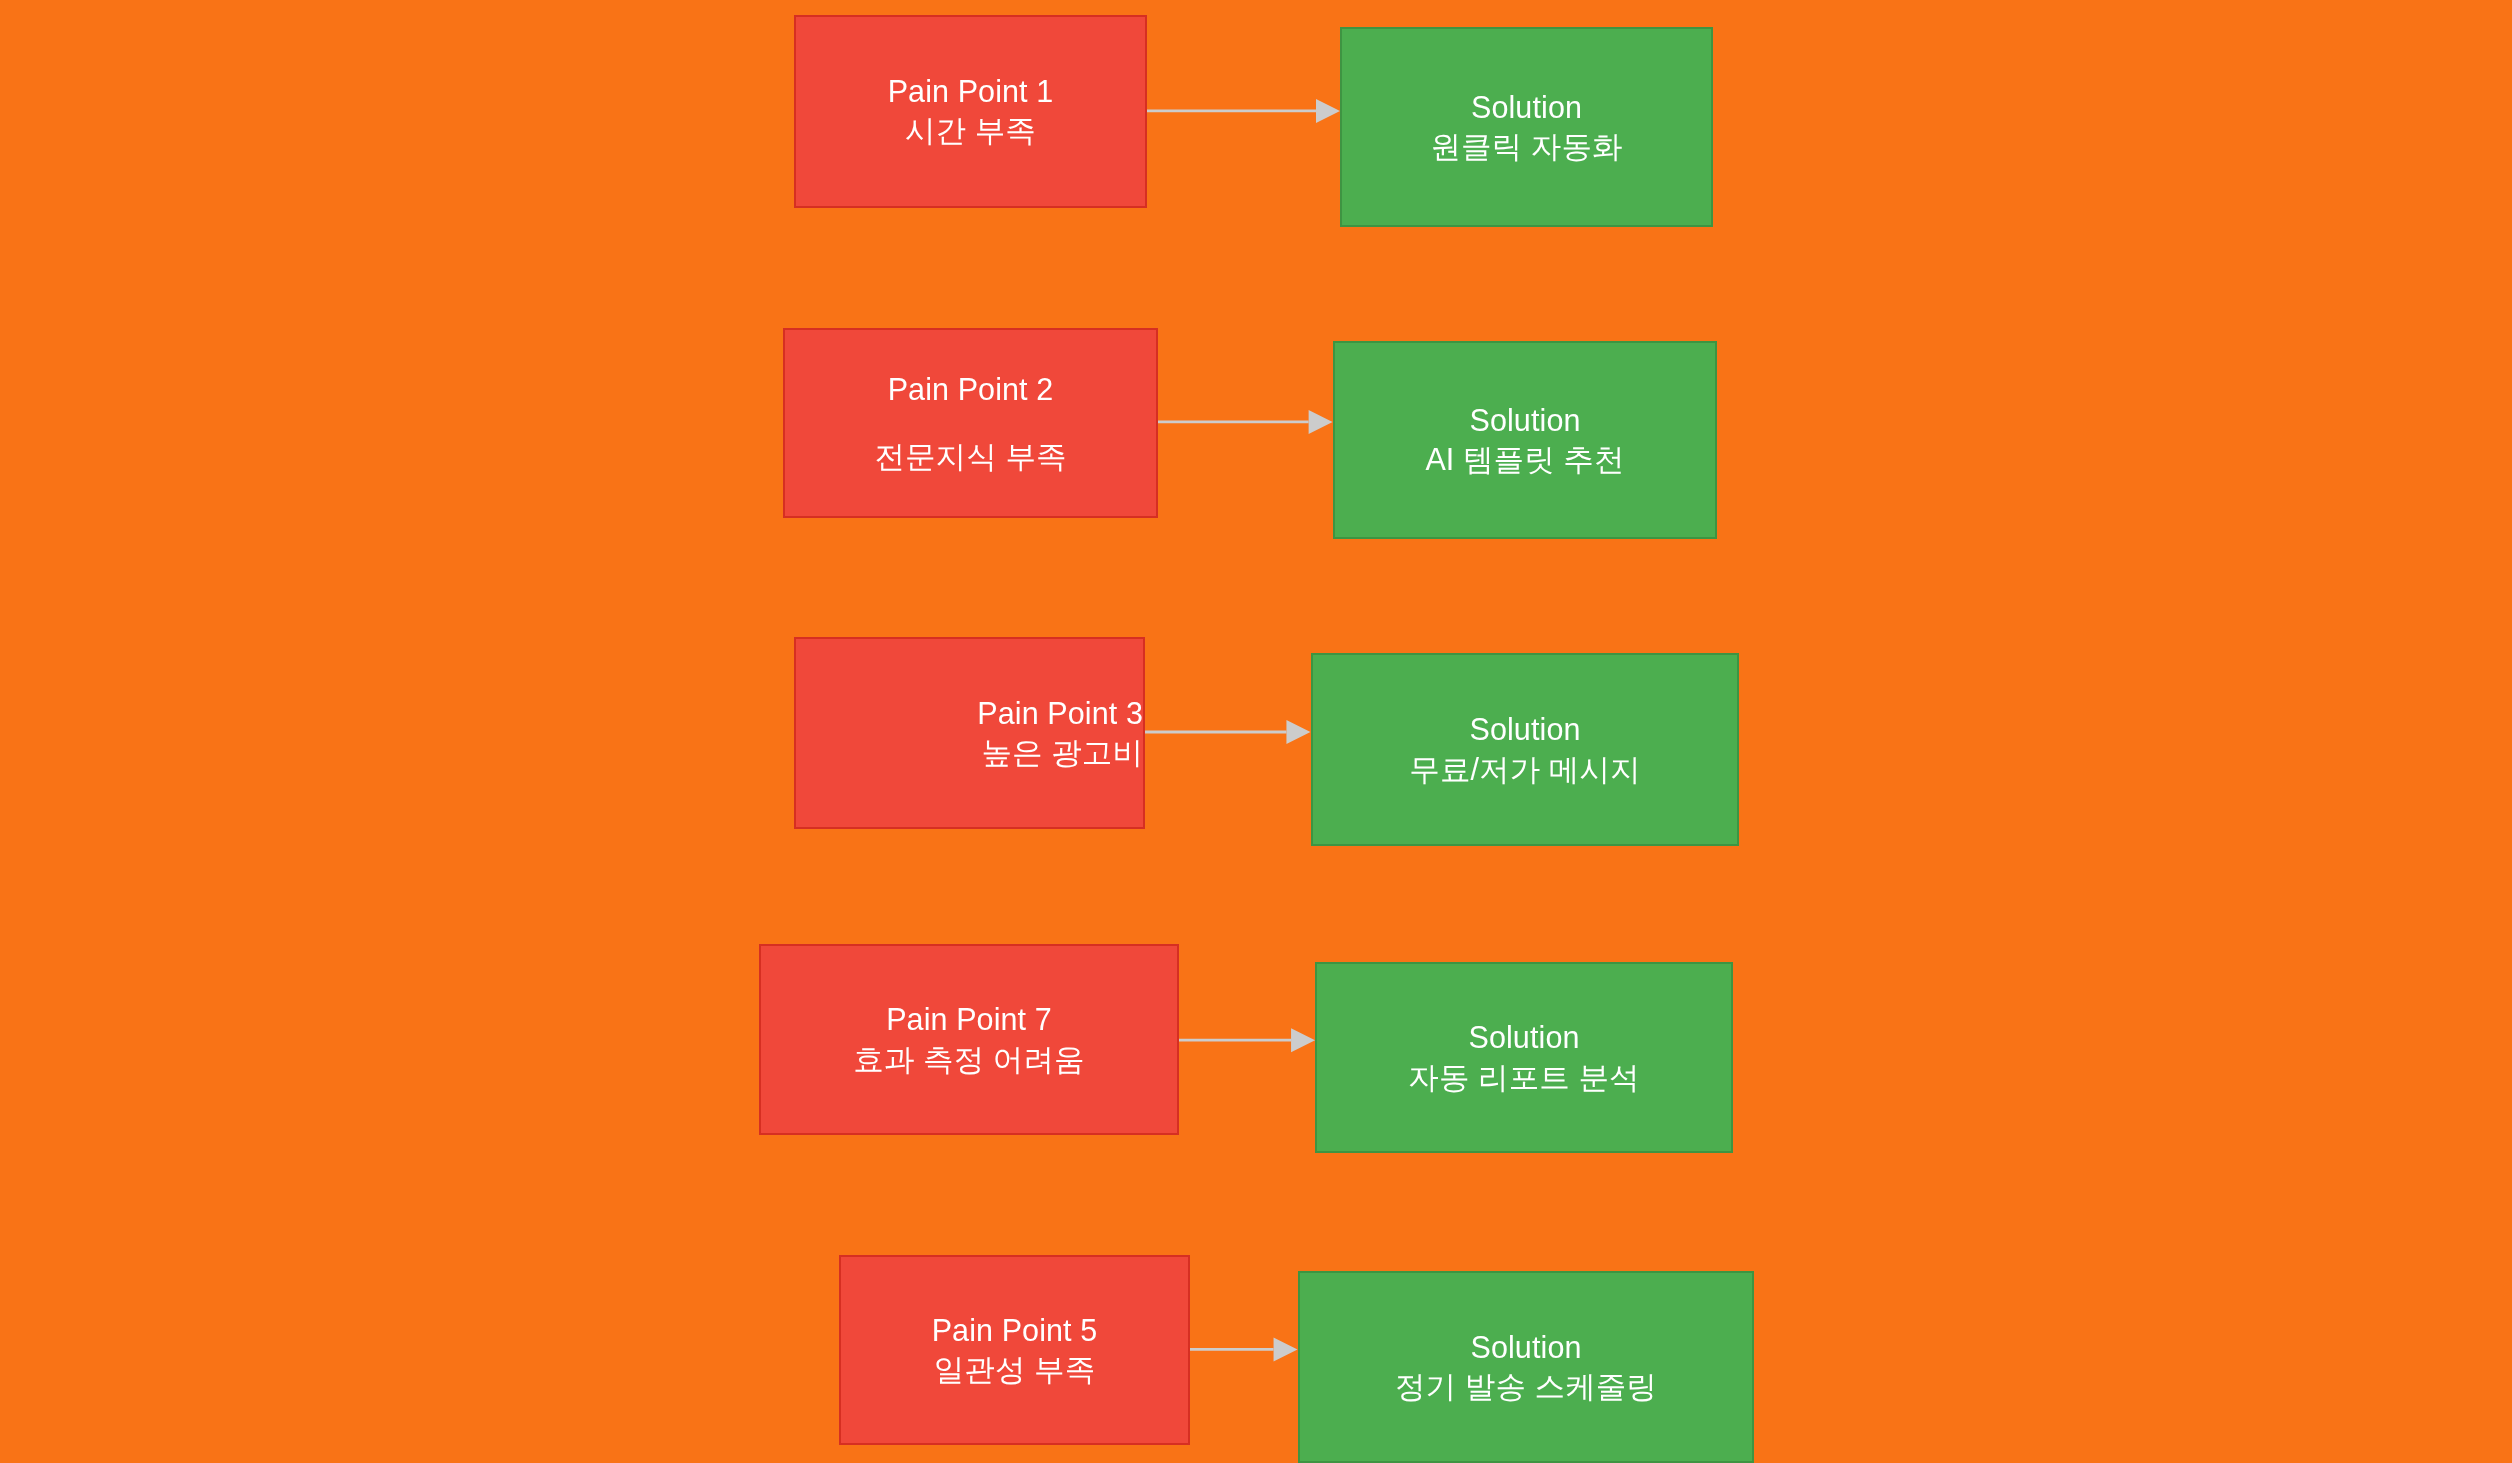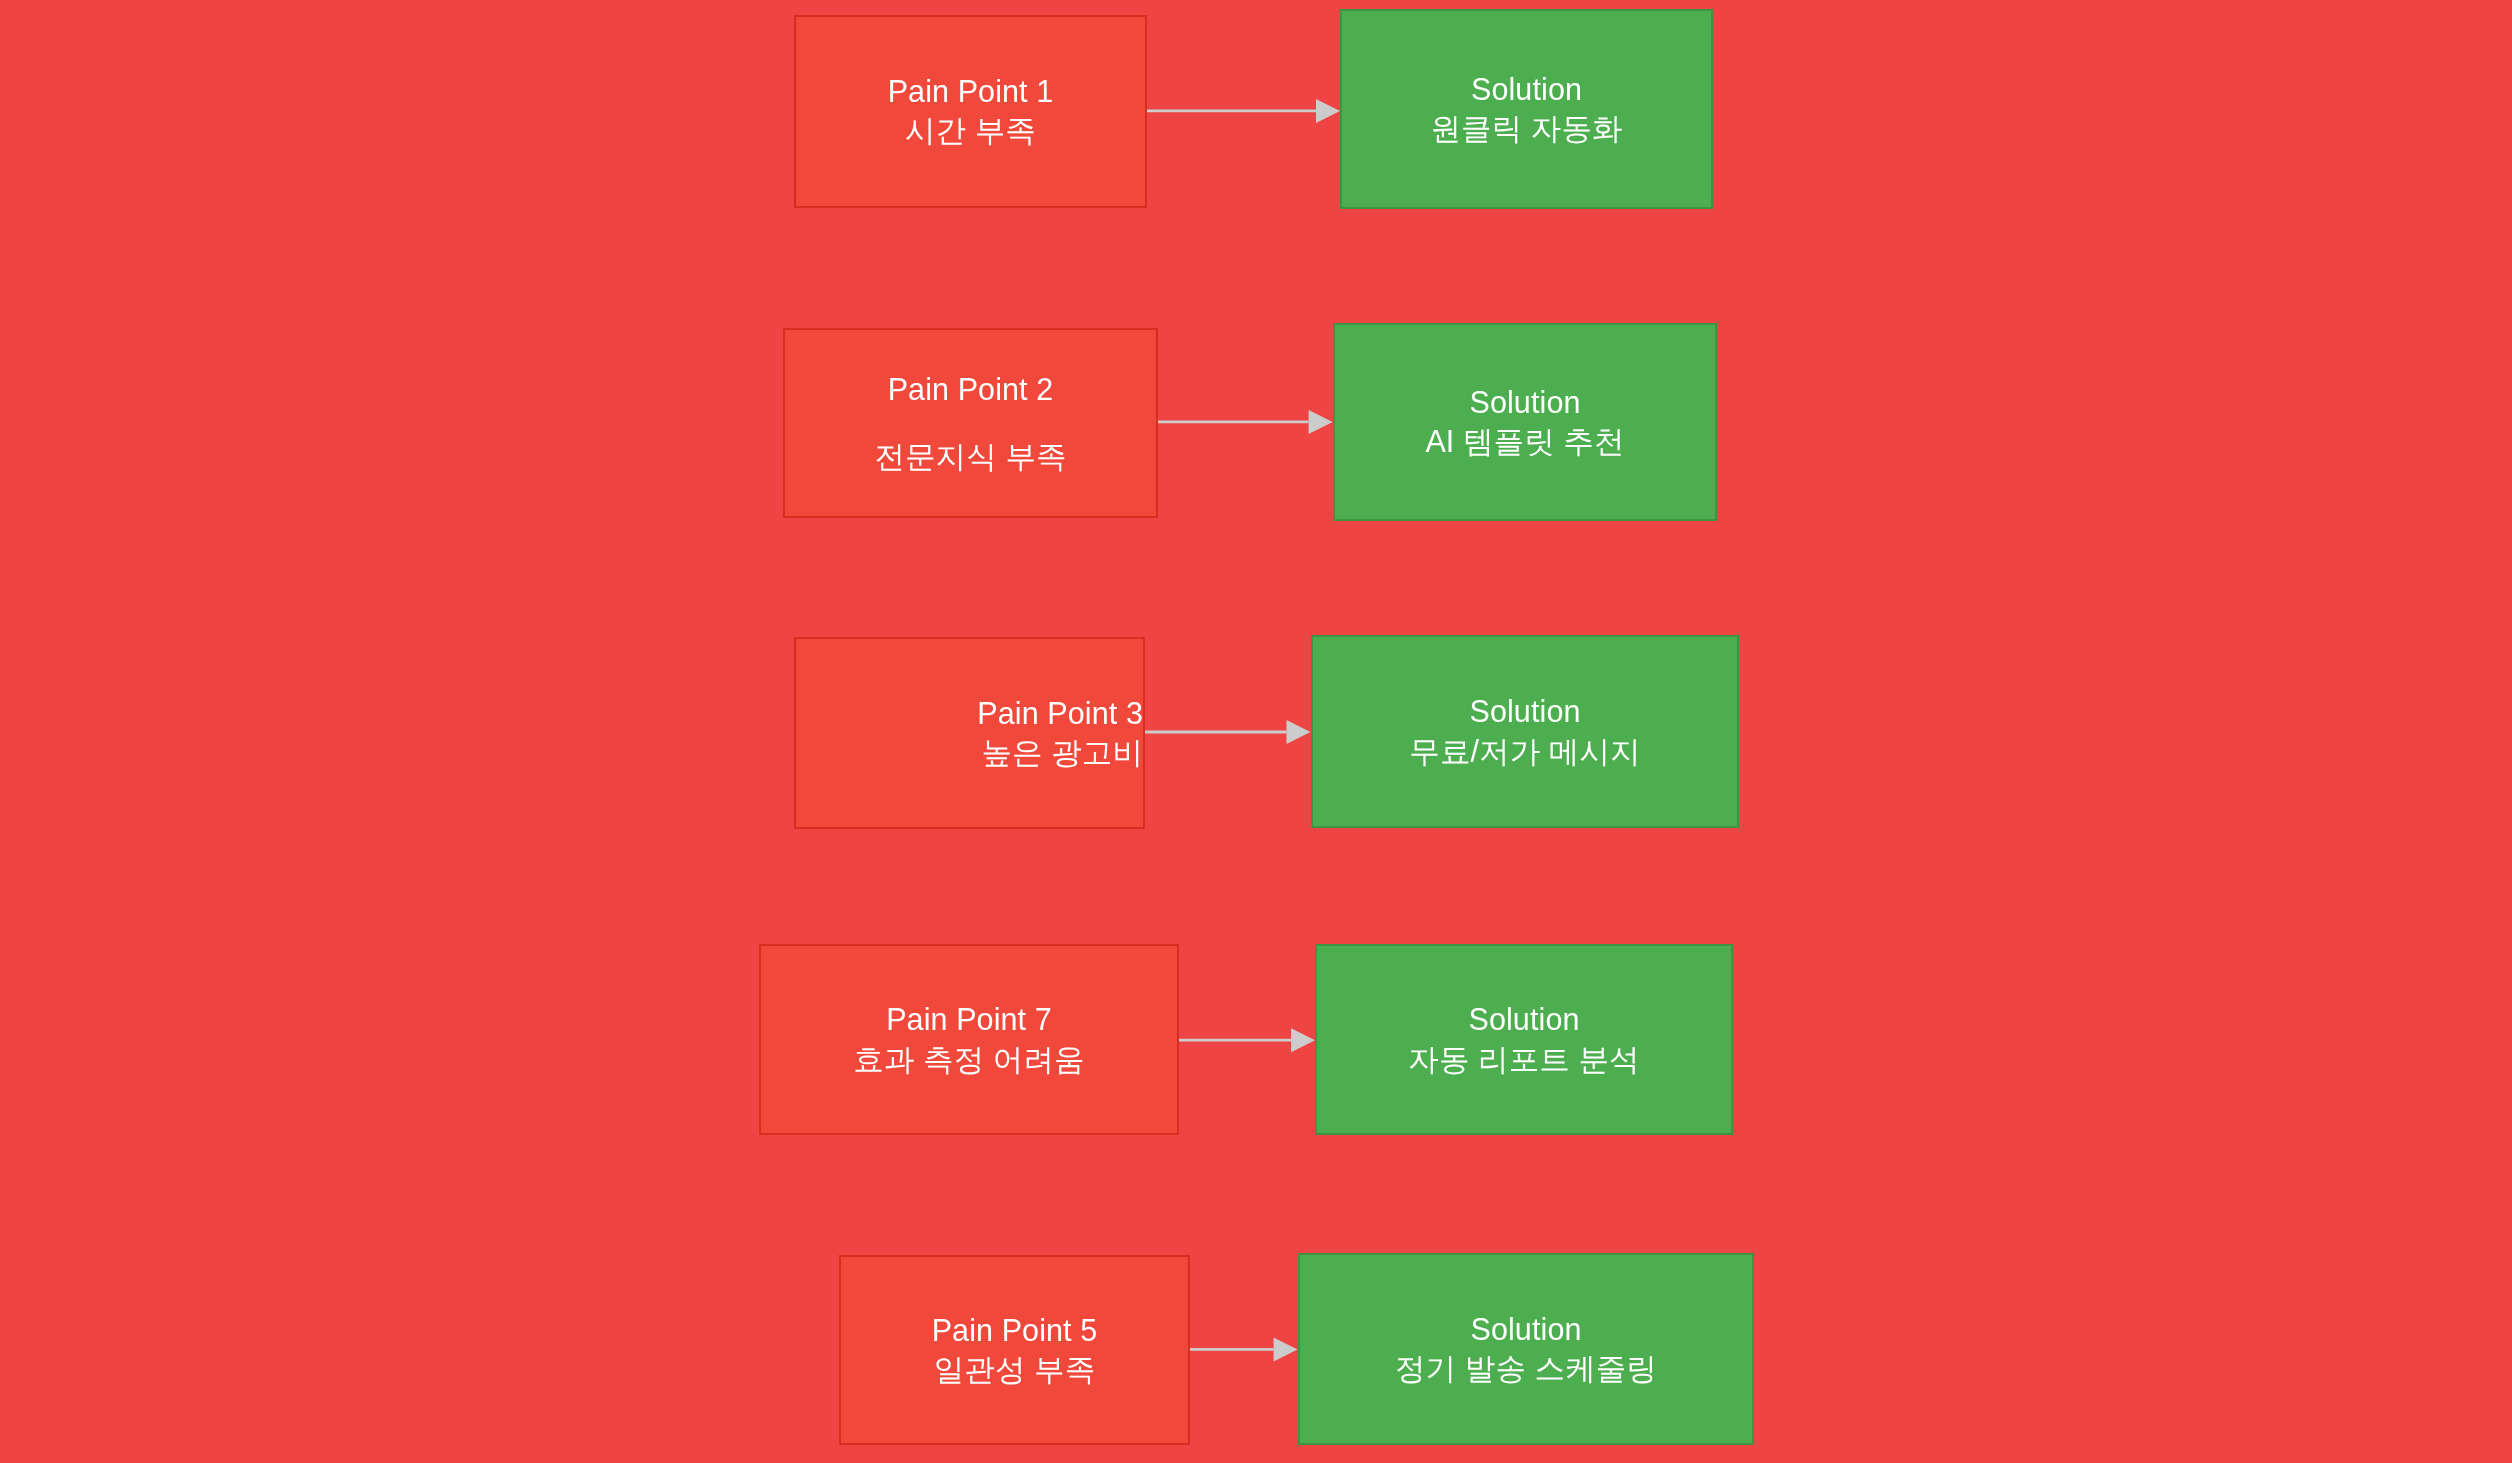--- a/index.html
+++ b/index.html
@@ -8,21 +8,21 @@
     padding: 0;
     background: #040a18;
   }
   body {
     font-family: "Liberation Sans", sans-serif;
   }
   #canvas {
     position: relative;
     width: 2512px;
     height: 1464px;
-    background: #ef4444;
+    background: #f97316;
     overflow: hidden;
   }
   .edge-layer {
     position: absolute;
     left: 0;
     top: 0;
     width: 2512px;
     height: 1464px;
     pointer-events: none;
   }
@@ -46,20 +46,21 @@
     display: block;
     white-space: nowrap;
   }
   .node.pain {
     background: #f0483a;
     border-color: #d62f22;
   }
   .node.solution {
     background: #4cae4f;
     border-color: #3e9442;
+    margin-top: 18px;
   }
 </style>
 </head>
 <body>
 
 <div id="canvas">
 
   <svg class="edge-layer" width="2512" height="1464" viewBox="0 0 2722 1586" xmlns="http://www.w3.org/2000/svg" aria-hidden="true">
     <g id="edges">
         <line x1="1242" y1="120" x2="1426" y2="120" stroke="#cccccc" stroke-width="3"></line>

